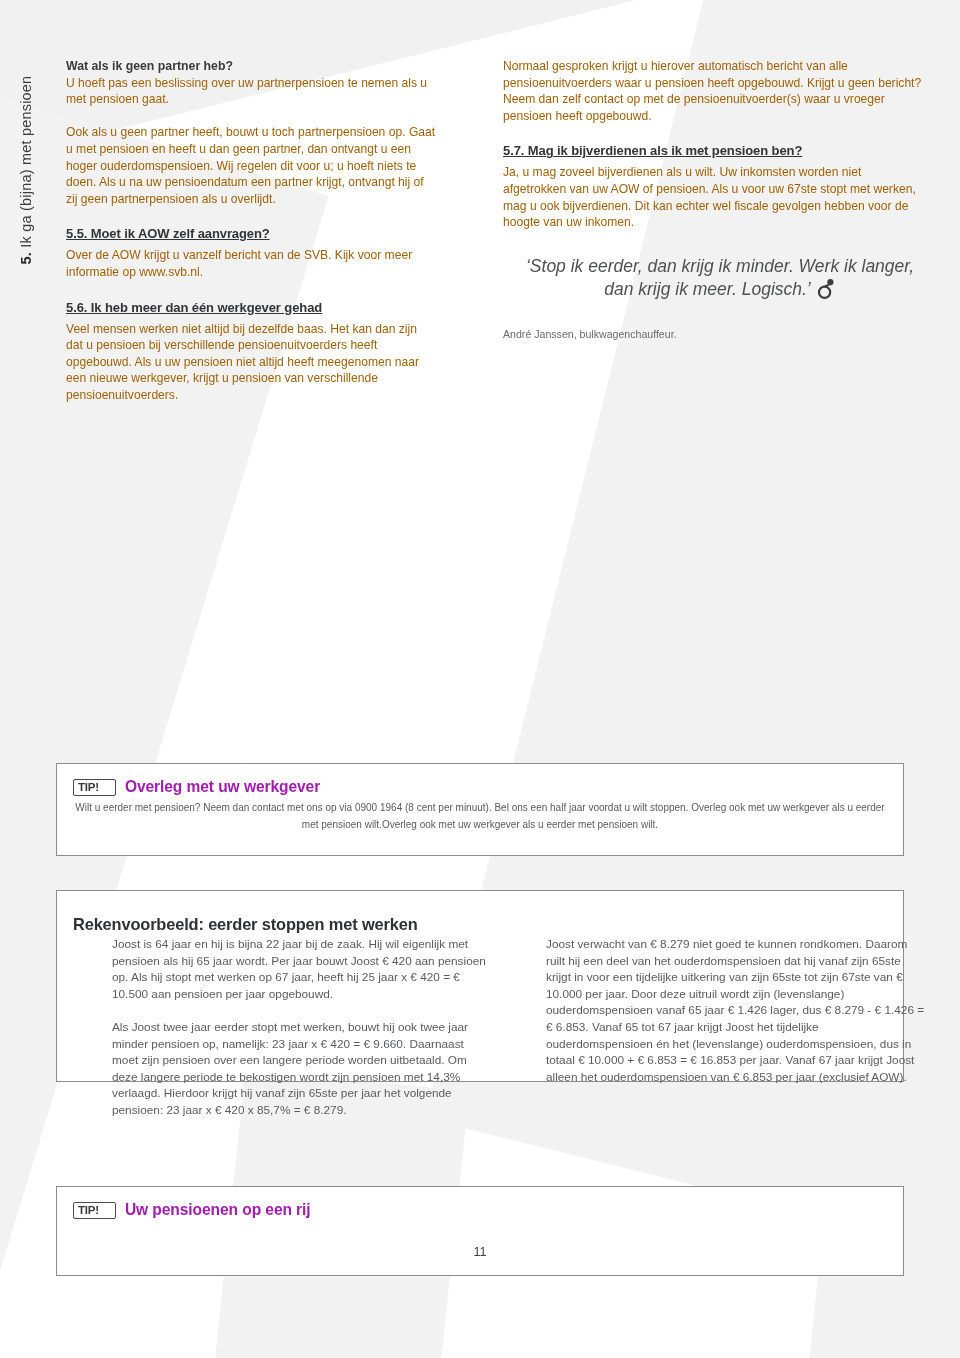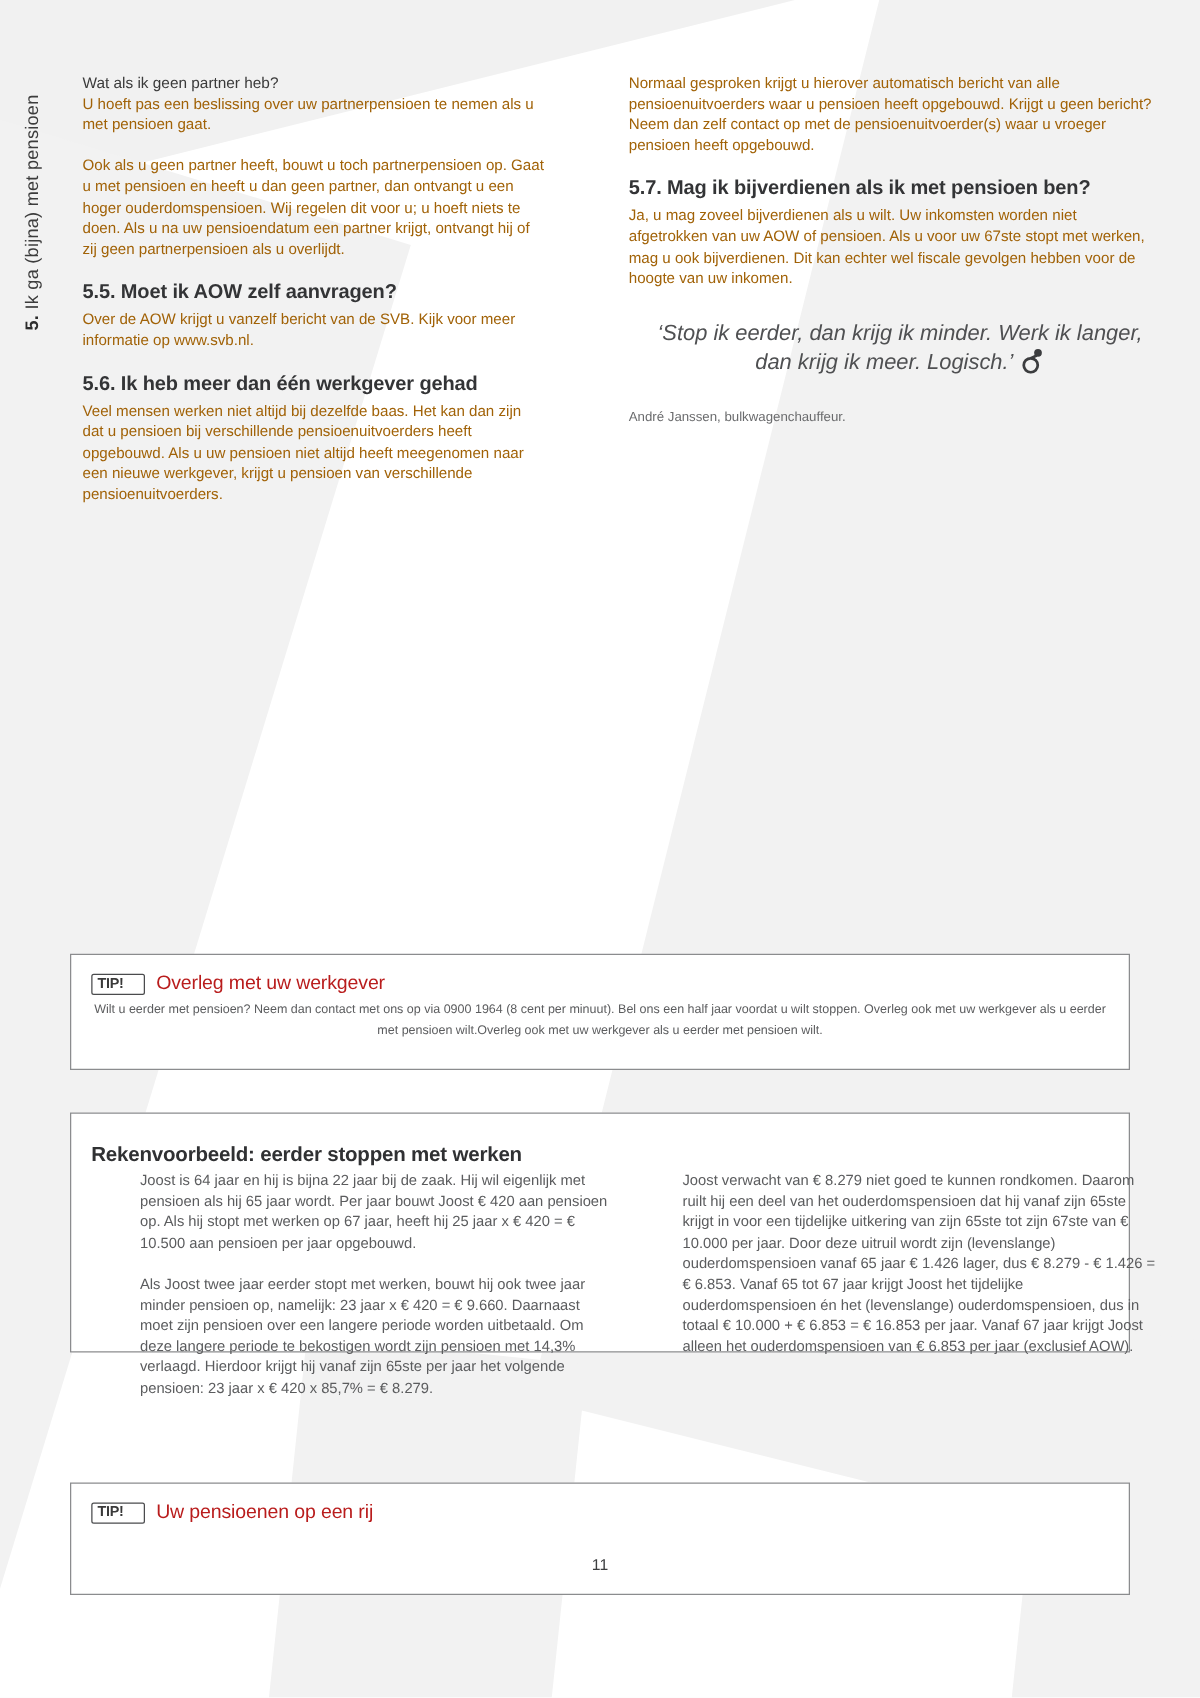--- a/index.html
+++ b/index.html
@@ -116,31 +116,32 @@
     font-size: 12.1px;
     line-height: 16.6px;
     color: #a16207;
     text-align: left;
   }
   p.body + p.body { margin-top: 16.6px; }
 
   .sub-head {
     font-size: 12.3px;
     line-height: 16.6px;
-    font-weight: normal;
+    font-weight: bold;
     color: #3a3a3a;
     margin: 0;
   }
   h2.qhead {
-    font-size: 16px;
+    font-size: 13px;
     line-height: 20px;
     font-weight: bold;
     color: #333436;
     margin: 17px 0 3px 0;
     letter-spacing: -0.1px;
+    text-decoration: underline;
   }
 
   
   .quote-block { margin-top: 24px; }
   .quote {
     font-size: 17.5px;
     line-height: 23px;
     font-style: italic;
     color: #4f5052;
     text-align: center;
@@ -186,22 +187,22 @@
     border-radius: 2px;
     font-size: 11.5px;
     font-weight: bold;
     color: #3a3a3a;
     padding: 1px 16px 2px 4px;
     line-height: 12px;
     letter-spacing: -0.2px;
   }
   .tip-title {
     font-size: 15.6px;
-    font-weight: normal;
-    color: #b91c1c;
+    font-weight: bold;
+    color: #a21caf;
     letter-spacing: -0.1px;
   }
   .panel-text {
     font-size: 10px;
     line-height: 17px;
     color: #5b5c5e;
     margin: 2px 0 0 0;
     text-align: center;
   }
 

